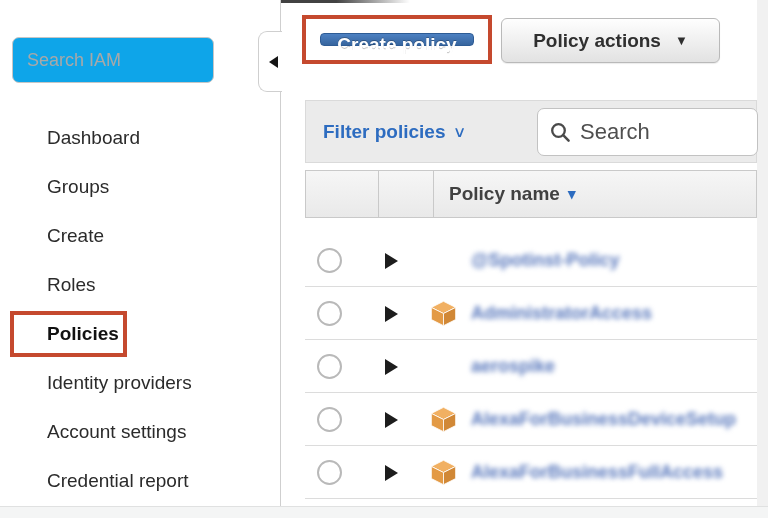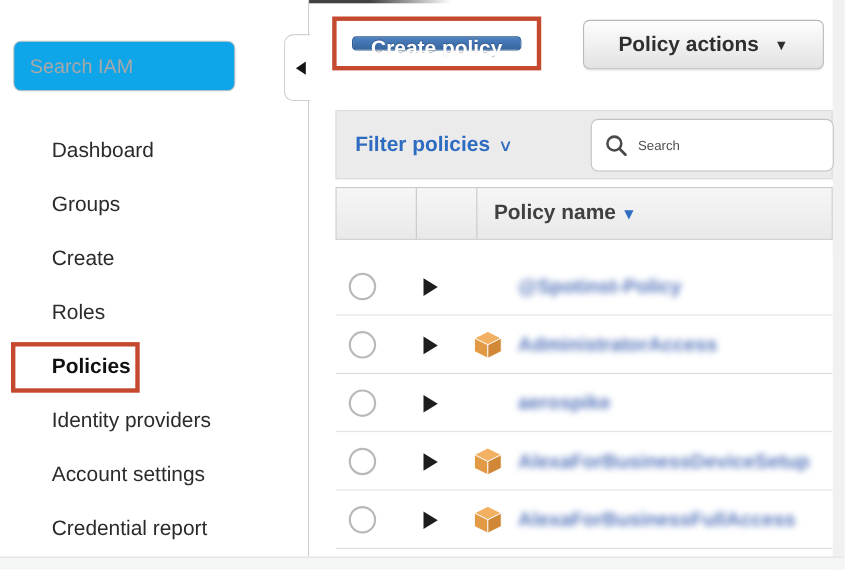--- a/index.html
+++ b/index.html
@@ -48,36 +48,35 @@
     background: linear-gradient(#4d81c2, #37659e); color:#fff; font-weight:bold;
     font-size:19px; font-family:"Liberation Sans", sans-serif; cursor:pointer;
     text-shadow:0 -1px 0 rgba(0,0,0,0.25);
   }
   .btn-default {
     position:absolute; left:220px; top:18px; width:219px; height:45px;
     border:1px solid #b9b9b9; border-radius:6px; background:linear-gradient(#fefefe,#e2e2e2);
     color:#2f2f2f; font-weight:bold; font-size:19px; font-family:"Liberation Sans", sans-serif;
     cursor:pointer; display:flex; align-items:center; justify-content:center; gap:14px;
     box-shadow:0 1px 1px rgba(0,0,0,0.08);
-    margin-left:29px;
   }
   .btn-default .caret { font-size:13px; }
 
   .filter-bar {
     position:absolute; left:24px; top:100px; width:452px; height:63px;
     background:#ebebeb; border:1px solid #dadada; }
   .filter-link { position:absolute; left:17px; top:0; height:61px; display:flex; align-items:center;
     gap:9px; color:#2d6cc0; font-weight:bold; font-size:19px; cursor:pointer; text-decoration:none; }
   .filter-link .chev { font-size:15px; font-weight:normal; transform:scaleX(1.25); }
   .search-box {
     position:absolute; left:231px; top:7px; width:221px; height:48px; background:#fff;
     border:1px solid #c2c2c2; border-radius:7px; display:flex; align-items:center;
     padding-left:12px; gap:9px; cursor:text;
   }
-  .search-box input { border:none; outline:none; flex:1; min-width:0; font-size:12px;
+  .search-box input { border:none; outline:none; flex:1; min-width:0; font-size:22px;
     font-family:"Liberation Sans", sans-serif; color:#444; background:transparent; }
   .search-box input::placeholder { color:#4f4f4f; }
 
   .thead {
     position:absolute; left:24px; top:170px; width:452px; height:48px;
     background:linear-gradient(#f6f6f6,#e9e9e9); border:1px solid #c9c9c9; display:flex;padding-left:16px;
   }
   .th-cell { height:100%; }
   .th-c1 { width:57px; border-right:1px solid #c9c9c9; }
   .th-c2 { width:55px; border-right:1px solid #c9c9c9; }

